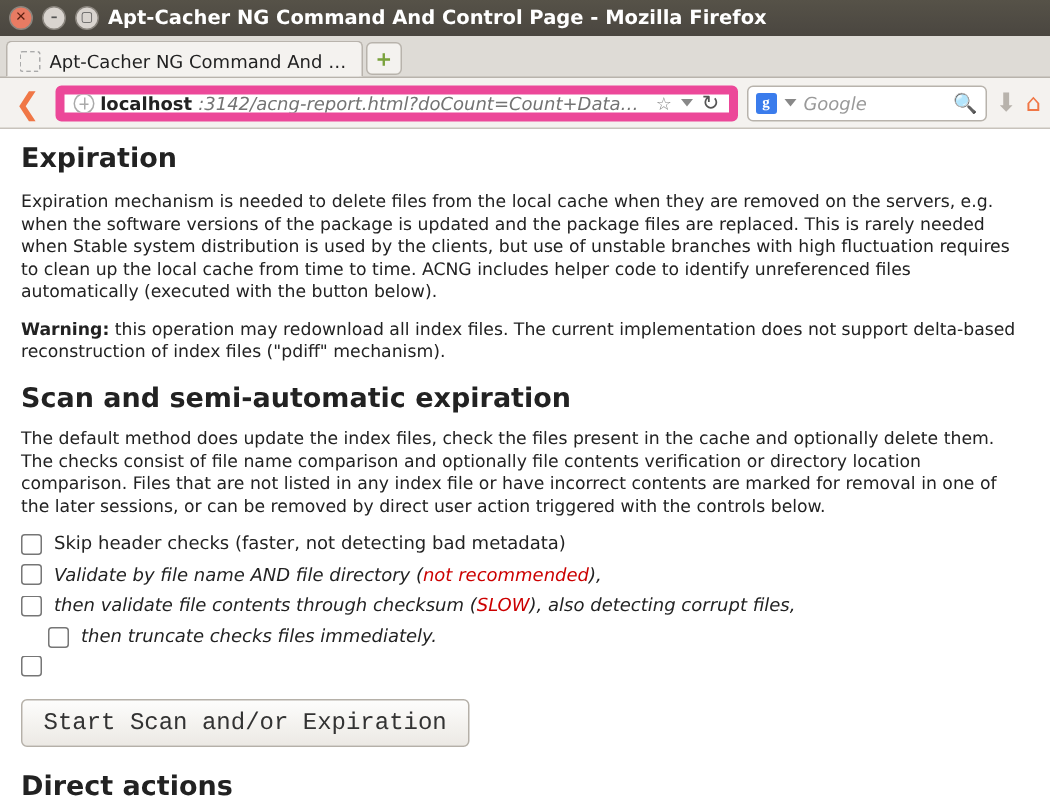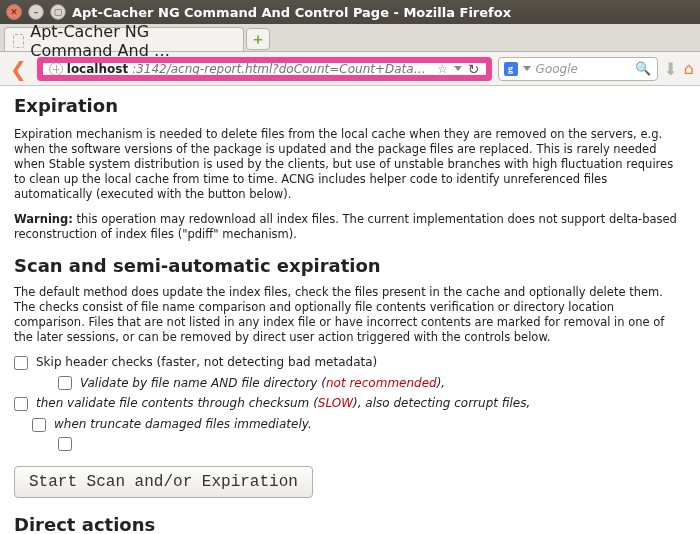--- a/index.html
+++ b/index.html
@@ -46,21 +46,21 @@
     padding-left: 4px;
     gap: 2px;
   }
   .tab {
     height: 24px;
     background: #f4f2ef;
     border: 1px solid #b8b3ac;
     border-bottom: none;
     border-radius: 4px 4px 0 0;
     padding: 3px 10px 0 8px;
-    font-size: 16px;
+    font-size: 12px;
     display: flex;
     align-items: center;
     gap: 6px;
     max-width: 240px;
   }
   .tab .favicon {
     width: 14px; height:14px;
     border: 1px dashed #aaa;
     border-radius: 2px;
   }
@@ -165,21 +165,21 @@
   .check-list { margin: 4px 0 12px 0; }
   .check-row {
     display:flex;
     align-items:center;
     gap:8px;
     margin: 5px 0;
     font-size:12px;
   }
   .check-row.indent { font-style: italic; }
   .check-row.indent2 { margin-left: 18px; font-style: italic; }
-  .check-row.ital { font-style: italic; margin-left: 44px; }
+  .check-row.ital { font-style: italic; }
   input[type=checkbox]{
     width:14px;height:14px;
     margin:0;
   }
   .btn {
     display:inline-block;
     background: linear-gradient(to bottom,#fdfdfc,#ece9e4);
     border:1px solid #b5b0a8;
     border-radius:4px;
     padding: 5px 12px;
@@ -263,21 +263,21 @@
 
     <div class="check-row indent">
       <input type="checkbox" style="">
       <span>
         <span>then validate file contents through checksum (</span><span class="red">SLOW</span><span>), also detecting corrupt files,</span>
       </span>
     </div>
 
     <div class="check-row indent2">
       <input type="checkbox" style="">
-      <span>when truncate damaged files immediately.</span>
+      <span>then truncate checks files immediately.</span>
     </div>
 
     <div class="check-row ital">
       <input type="checkbox" style="">
     </div>
 
 
   </div>
 
   <button class="btn big">Start Scan and/or Expiration</button>

